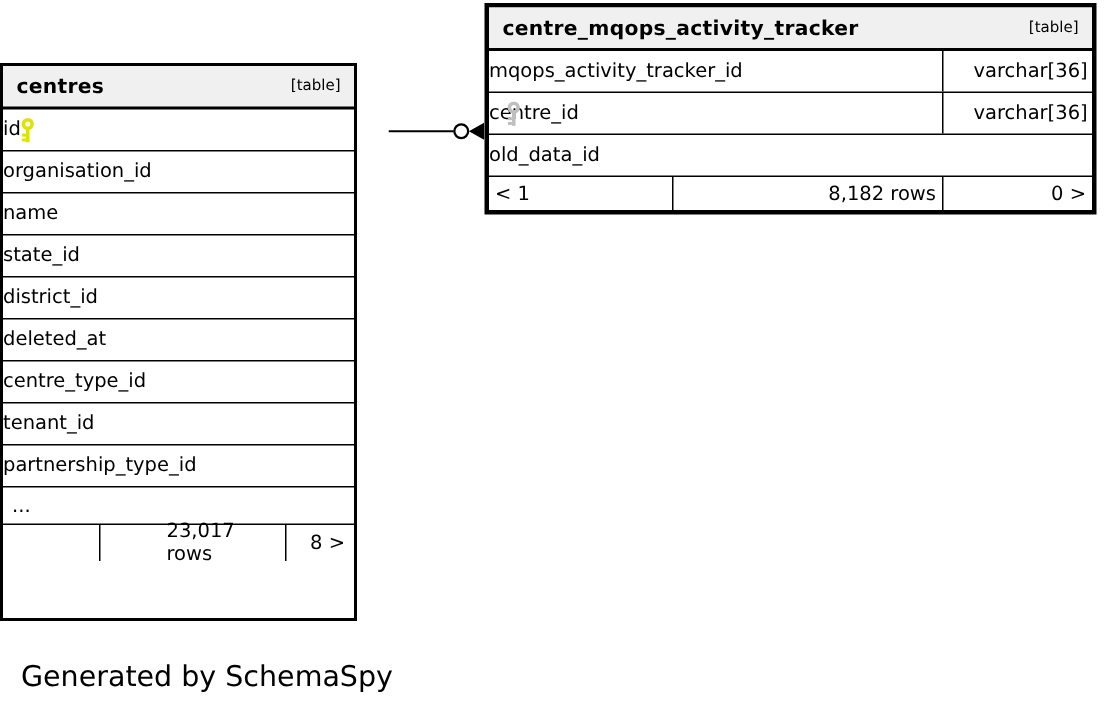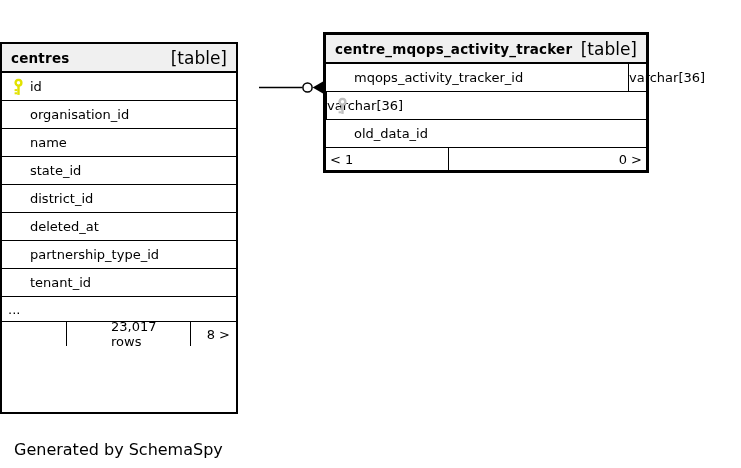--- a/index.html
+++ b/index.html
@@ -3,56 +3,56 @@
 <meta charset="utf-8">
 <style>
   html,body{margin:0;padding:0;}
   body{
     width:741px;height:468px;background:#ffffff;position:relative;
     font-family:"DejaVu Sans","Liberation Sans",sans-serif;color:#000;
     overflow:hidden;
   }
   .tbl{position:absolute;background:#fff;border:2px solid #000;box-sizing:border-box;}
   #tbl-centres{left:0;top:42px;width:238px;height:372px;}
-  #tbl-tracker{left:323px;top:32px;width:326px;height:141px;border-width:3px;}
+  #tbl-tracker{left:323px;top:2px;width:408px;height:141px;border-width:3px;}
   .thead{
     height:27px;border-bottom:2px solid #000;background:#f0f0f0;
     display:flex;align-items:center;justify-content:space-between;
     padding:0 9px;box-sizing:content-box;
   }
   .tname{font-weight:bold;font-size:13.5px;letter-spacing:0.2px;}
-  .ttag{font-size:17px;}
+  .ttag{font-size:10px;}
   .trow{
     height:27px;border-bottom:1px solid #000;display:flex;align-items:stretch;
     font-size:13px;position:relative;
   }
-  .trow .nm{display:flex;align-items:center;padding-left:28px;flex:1 1 auto;}
+  .trow .nm{display:flex;align-items:center;flex:1 1 auto;}
   .icon-key{position:absolute;left:11px;top:50%;transform:translateY(-50%);line-height:0;}
   .key-primary{color:#e2e200;}
   .key-foreign{color:#bfbfbf;}
   .typecell{
     flex:0 0 96px;border-left:1px solid #000;display:flex;align-items:center;
-    padding-left:0;box-sizing:border-box;
+    padding-left:20px;box-sizing:border-box;
   }
   #tbl-tracker .nm{flex:0 0 302px;box-sizing:border-box;}
   .ellipsis-row{height:24px;border-bottom:1px solid #000;display:flex;align-items:center;
     padding-left:6px;font-size:13px;}
   .tfoot{display:flex;font-size:13px;}
   #tbl-centres .tfoot{height:24px;}
   #tbl-tracker .tfoot{height:22px;}
   .tfoot .fcell{display:flex;align-items:center;box-sizing:border-box;}
   .tfoot .fcell + .fcell{border-left:1px solid #000;}
   #tbl-centres .f1{flex:0 0 64px;}
   #tbl-centres .f2{flex:0 0 124px;justify-content:flex-end;padding-right:6px;padding-left:44px;}
   #tbl-centres .f3{flex:1 1 auto;justify-content:flex-end;padding-right:6px;}
   #tbl-tracker .f1{flex:0 0 122px;padding-left:4px;}
   #tbl-tracker .f2{flex:0 0 180px;justify-content:flex-end;padding-right:4px;}
   #tbl-tracker .f3{flex:1 1 auto;justify-content:flex-end;padding-right:4px;}
   #connector{position:absolute;left:259px;top:79px;width:64px;height:17px;}
-  #credit{position:absolute;left:14px;top:440px;font-size:16px;}
+  #credit{position:absolute;left:14px;top:440px;font-size:19px;}
 </style>
 </head>
 <body>
 
 <div class="tbl" id="tbl-centres">
   <div class="thead">
     <span class="tname">centres</span>
     <span class="ttag">[table]</span>
   </div>
   <div class="trow">
@@ -75,24 +75,27 @@
   <div class="trow">
     <span class="nm">state_id</span>
   </div>
   <div class="trow">
     <span class="nm">district_id</span>
   </div>
   <div class="trow">
     <span class="nm">deleted_at</span>
   </div>
   <div class="trow">
-    <span class="nm">partnership_type_id</span>
+    <span class="nm">centre_type_id</span>
   </div>
   <div class="trow">
     <span class="nm">tenant_id</span>
+  </div>
+  <div class="trow">
+    <span class="nm">partnership_type_id</span>
   </div>
   <div class="ellipsis-row">
     <span>...</span>
   </div>
   <div class="tfoot">
     <div class="fcell f1"></div>
     <div class="fcell f2">23,017 rows</div>
     <div class="fcell f3">8 &gt;</div>
   </div>
 </div>
@@ -114,24 +117,26 @@
   </div>
   <div class="trow">
     <span class="icon-key key-foreign">
       <svg width="11" height="17" viewBox="0 0 11 17">
           <circle cx="5.5" cy="4.2" r="2.9" fill="none" stroke="currentColor" stroke-width="2.4"></circle>
           <rect x="4.3" y="6.8" width="2.4" height="9.6" fill="currentColor"></rect>
           <rect x="1.6" y="10.6" width="2.8" height="2" fill="currentColor"></rect>
           <rect x="1.6" y="13.8" width="2.8" height="2" fill="currentColor"></rect>
         </svg>
     </span>
+    <span class="nm">centre_id</span>
     <span class="typecell">varchar[36]</span>
   </div>
   <div class="trow">
     <span class="nm">old_data_id</span>
   </div>
   <div class="tfoot">
     <div class="fcell f1">&lt; 1</div>
+    <div class="fcell f2">8,182 rows</div>
     <div class="fcell f3">0 &gt;</div>
   </div>
 </div>
 
 <div id="credit">Generated by SchemaSpy</div>
 
 </body></html>

